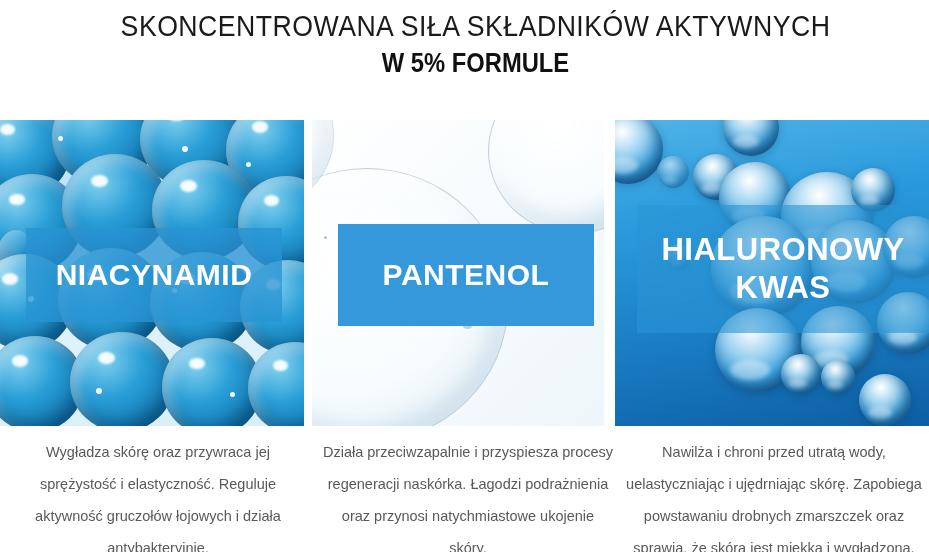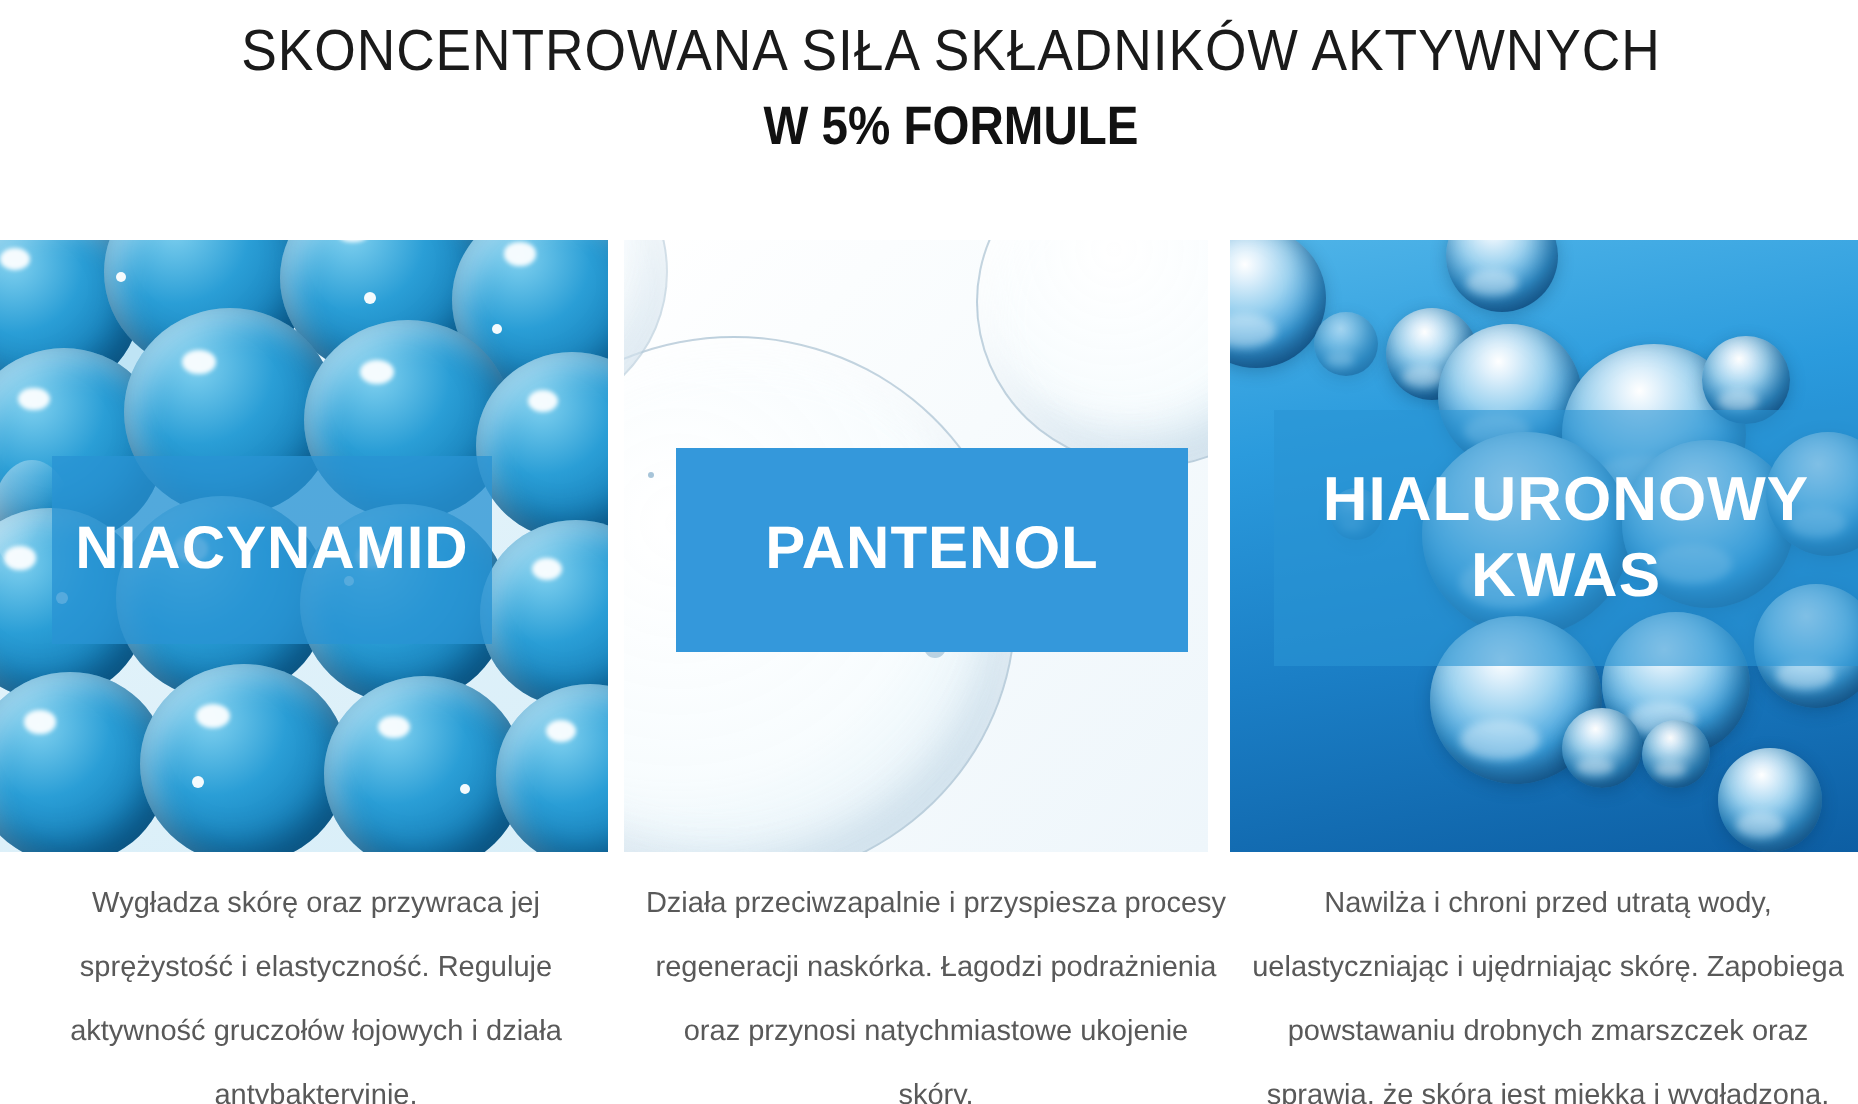--- a/index.html
+++ b/index.html
@@ -180,21 +180,21 @@
         <div class="ball" style="left:248px;top:222px;width:94px;height:92px;"></div>
         <div class="glint" style="left:58px;top:16px;width:5px;height:5px;"></div>
         <div class="glint" style="left:182px;top:26px;width:6px;height:6px;"></div>
         <div class="glint" style="left:246px;top:42px;width:5px;height:5px;"></div>
         <div class="glint" style="left:28px;top:176px;width:6px;height:6px;"></div>
         <div class="glint" style="left:172px;top:168px;width:5px;height:5px;"></div>
         <div class="glint" style="left:96px;top:268px;width:6px;height:6px;"></div>
         <div class="glint" style="left:230px;top:272px;width:5px;height:5px;"></div>
         <div class="sheen" style="left:-4px;top:110px;width:40px;height:58px;opacity:.6;"></div>
       </div>
-      <div class="chip chip-1" style="left:26px;top:108px;width:220px;height:94px;align-items:center;">
+      <div class="chip chip-1" style="left:26px;top:108px;width:256px;height:94px;align-items:center;">
         <span>NIACYNAMID</span>
       </div>
     </div>
 
     <div class="panel panel-2">
       <div class="art art-drop">
         <div class="drop" style="left:-86px;top:48px;width:280px;height:272px;"></div>
         <div class="drop" style="left:176px;top:-52px;width:170px;height:164px;"></div>
         <div class="drop" style="left:-130px;top:-58px;width:150px;height:146px;opacity:.7;"></div>
         <div class="ring" style="left:112px;top:178px;width:16px;height:16px;"></div>

